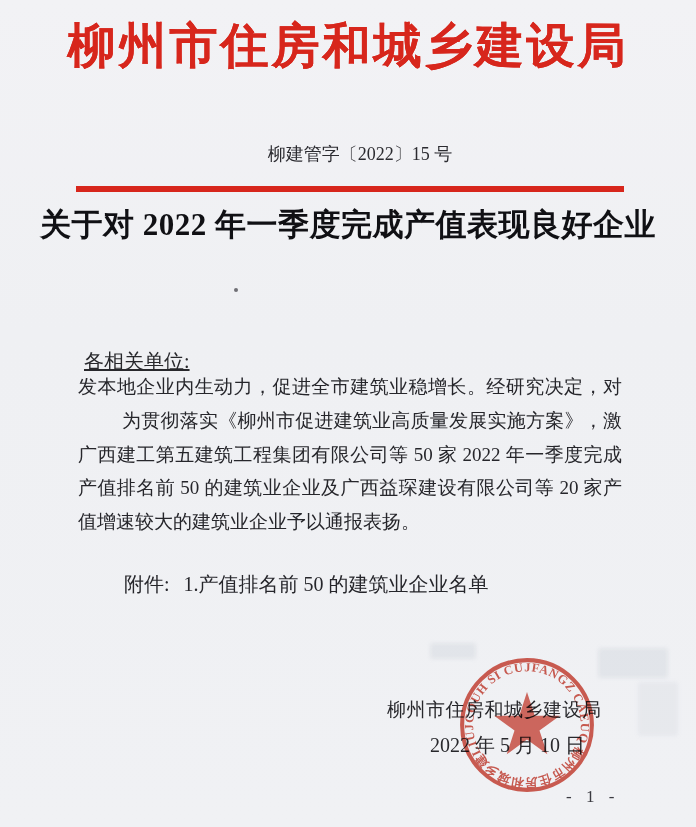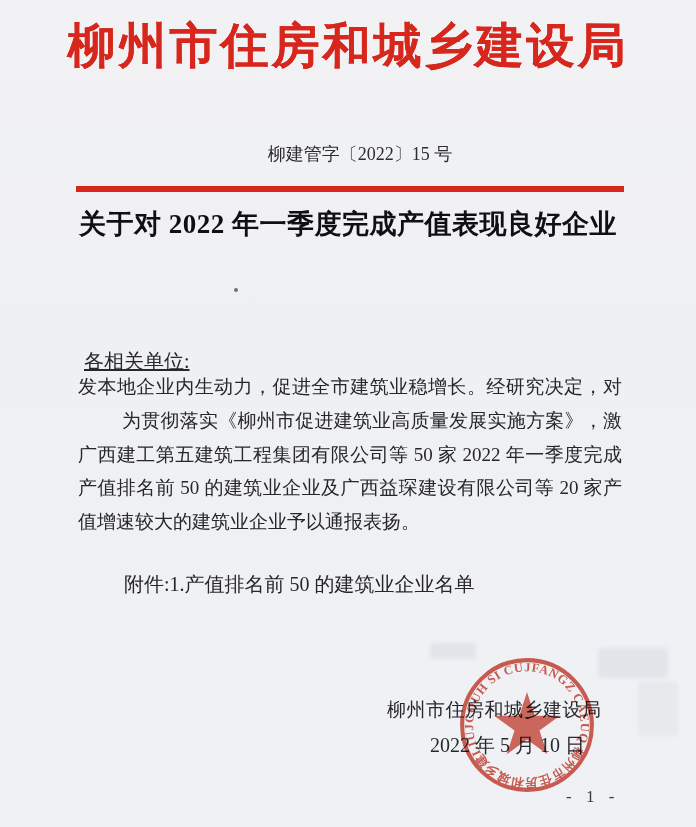--- a/index.html
+++ b/index.html
@@ -36,21 +36,21 @@
   }
   .red-rule{
     position:absolute;left:76px;top:186px;
     width:548px;height:6px;
     background:#d7261c;
   }
   
   .title{
     position:absolute;left:0;right:0;top:205px;
     text-align:center;
-    font-size:27px;line-height:39px;
+    font-size:31px;line-height:39px;
     font-weight:700;
     color:#101014;
     letter-spacing:.5px;
   }
   
   .salutation{
     position:absolute;left:84px;top:348px;
     font-size:20px;line-height:26px;
     white-space:nowrap;
     text-decoration:underline;
@@ -64,21 +64,21 @@
   .bl{white-space:nowrap;}
   .j{text-align:justify;text-align-last:justify;white-space:normal;}
   .indent{text-indent:44px;}
   
   .attachments{
     position:absolute;left:124px;top:567px;
     font-size:20px;line-height:34px;
     color:#26262b;
     white-space:nowrap;
   }
-  .att-label{text-align:center;}
+  .att-label{margin-right:14px;text-align:center;}
   .att-row-2{padding-left:63px;}
   
   .issuer{
     position:absolute;left:387px;top:698px;
     font-size:19px;line-height:24px;
     letter-spacing:.5px;
     white-space:nowrap;
   }
   .issue-date{
     position:absolute;left:430px;top:733px;

